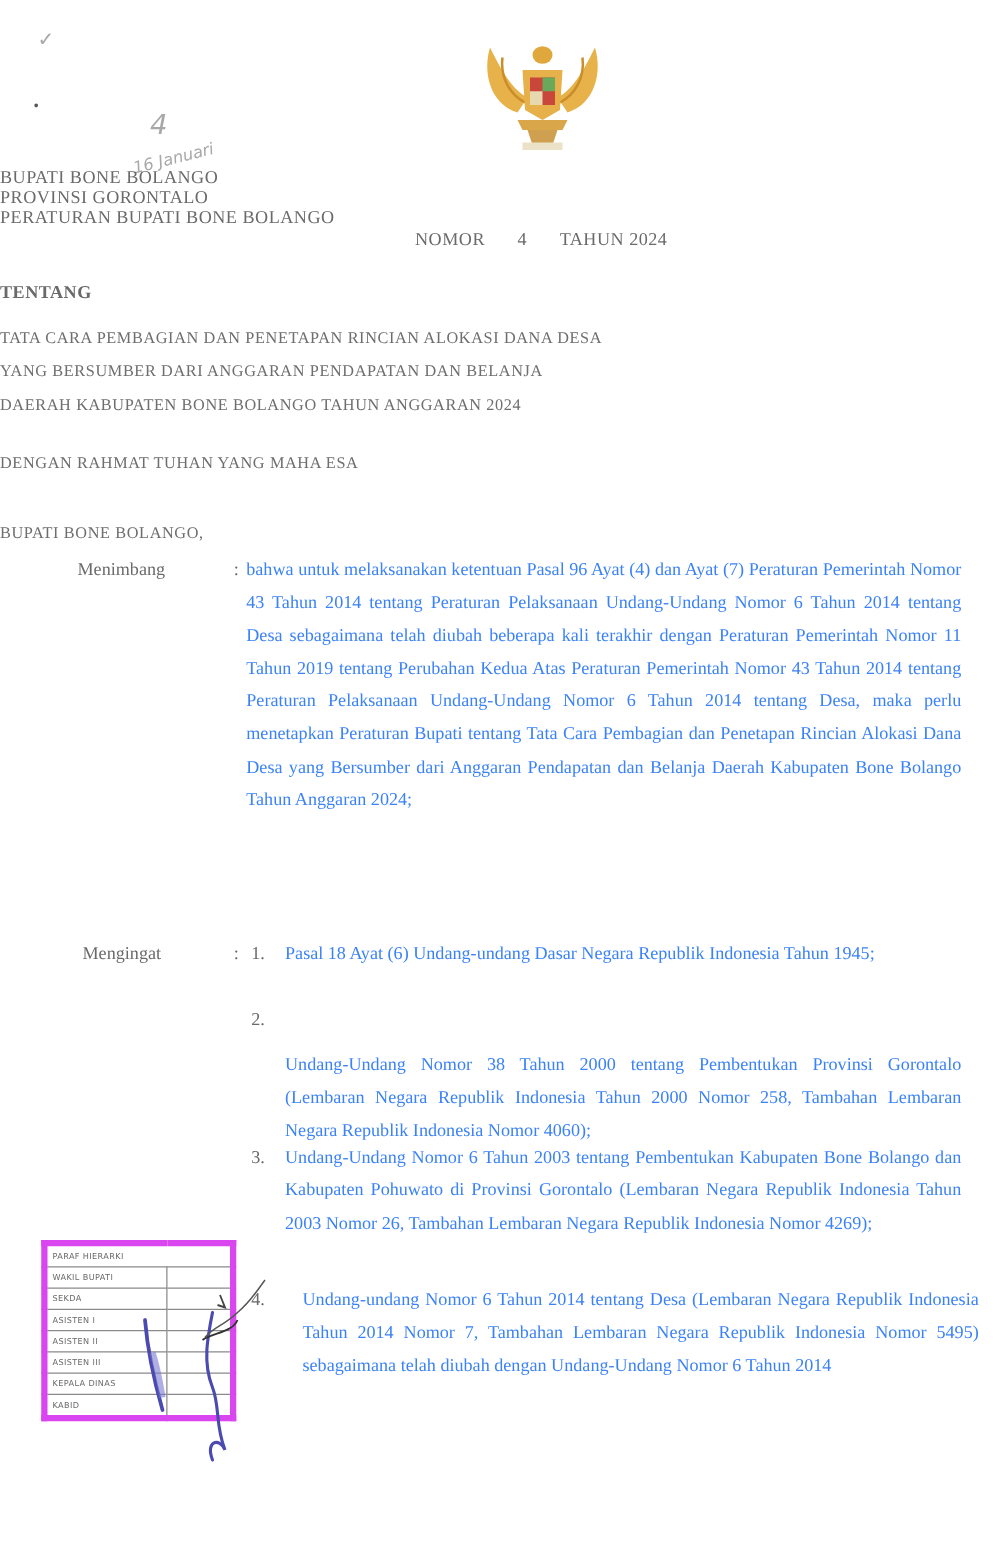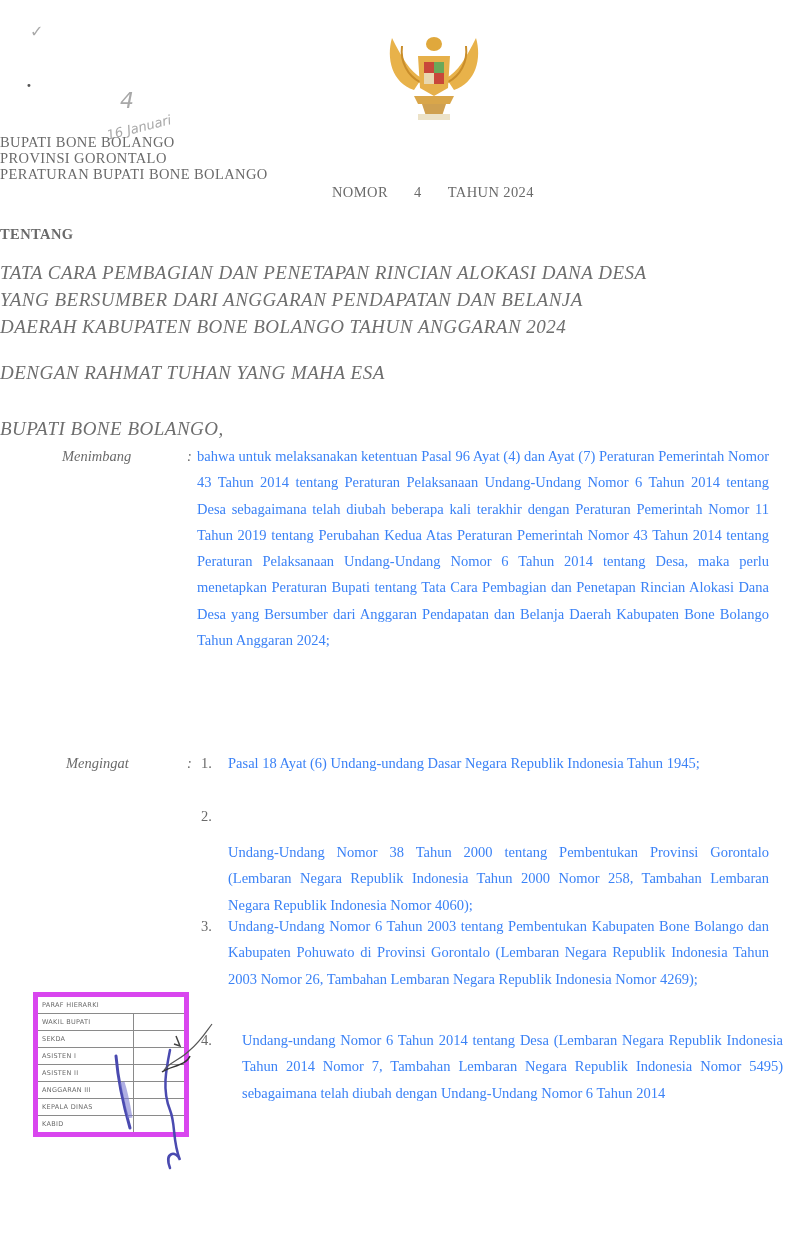--- a/index.html
+++ b/index.html
@@ -3,22 +3,22 @@
   <meta charset="utf-8">
   <style>
     html, body { margin: 0; padding: 0; background: #ffffff; }
     body { width: 800px; height: 1237px; position: relative; overflow: hidden;
            font-family: "Liberation Serif", "DejaVu Serif", serif; color: #5a5a5a; }
     .abs { position: absolute; }
     .handnote { font-family: "DejaVu Sans", sans-serif; color: #a8a8a8; font-style: italic; }
     .emblem { left: 384px; top: 28px; width: 100px; height: 96px; }
     .center { left: 0; width: 800px; }
     .hdr { font-size: 14.5px; letter-spacing: 0.4px; line-height: 16px; color: #6a6a6a; }
-    .title { font-size: 19px; letter-spacing: 0.5px; color: #6e6e6e; font-style: italic; }
-    .lbl { font-size: 14.5px; color: #6a6a6a; font-style: italic; }
+    .title { font-size: 13px; letter-spacing: 0.5px; color: #6e6e6e; }
+    .lbl { font-size: 14.5px; color: #6a6a6a; }
     .para { font-size: 14.5px; line-height: 26.3px; text-align: justify; text-align-last: left; color: #3b82f6; }
     .item-num { font-size: 14.5px; color: #6a6a6a; }
     .stamp { left: 33px; top: 992px; width: 156px; border: 5px solid #d946ef; border-collapse: collapse; }
     .stamp td { border: 1px solid #8a8a8a; font-family: "DejaVu Sans", sans-serif; font-size: 6.5px;
                 color: #6a6a6a; height: 16px; padding: 0 0 0 4px; letter-spacing: 0.3px; }
     .stamp td.sig { width: 50px; padding: 0; }
     .sig-svg { left: 30px; top: 1010px; width: 200px; height: 160px; }
   </style>
 </head>
 <body>
@@ -96,21 +96,21 @@
       </tr>
   <tr>
         <td>ASISTEN I</td>
         <td class="sig"></td>
       </tr>
   <tr>
         <td>ASISTEN II</td>
         <td class="sig"></td>
       </tr>
   <tr>
-        <td>ANGGARAN III</td>
+        <td>ASISTEN III</td>
         <td class="sig"></td>
       </tr>
   <tr>
         <td>KEPALA DINAS</td>
         <td class="sig"></td>
       </tr>
   <tr>
         <td>KABID</td>
         <td class="sig"></td>
       </tr>

